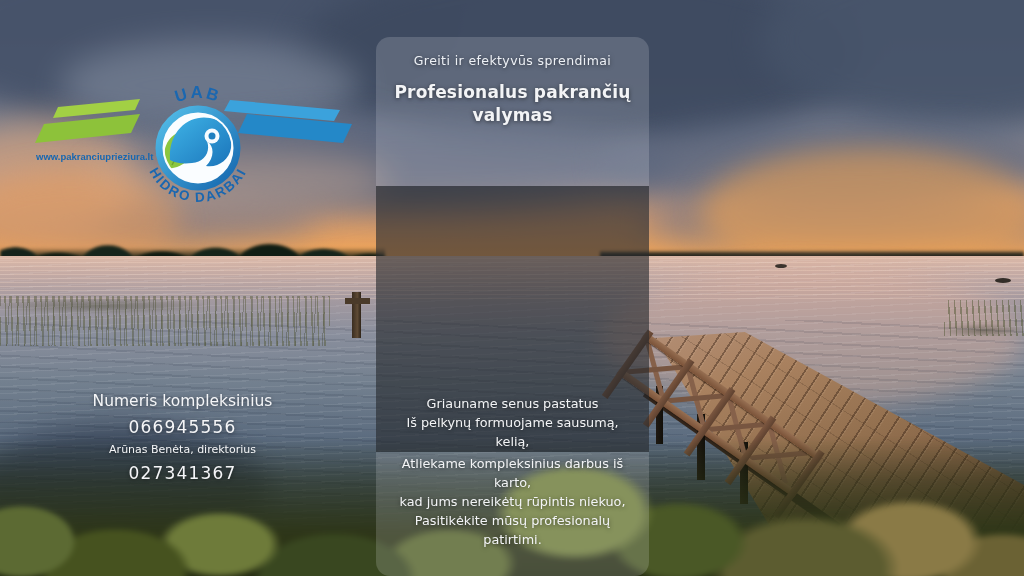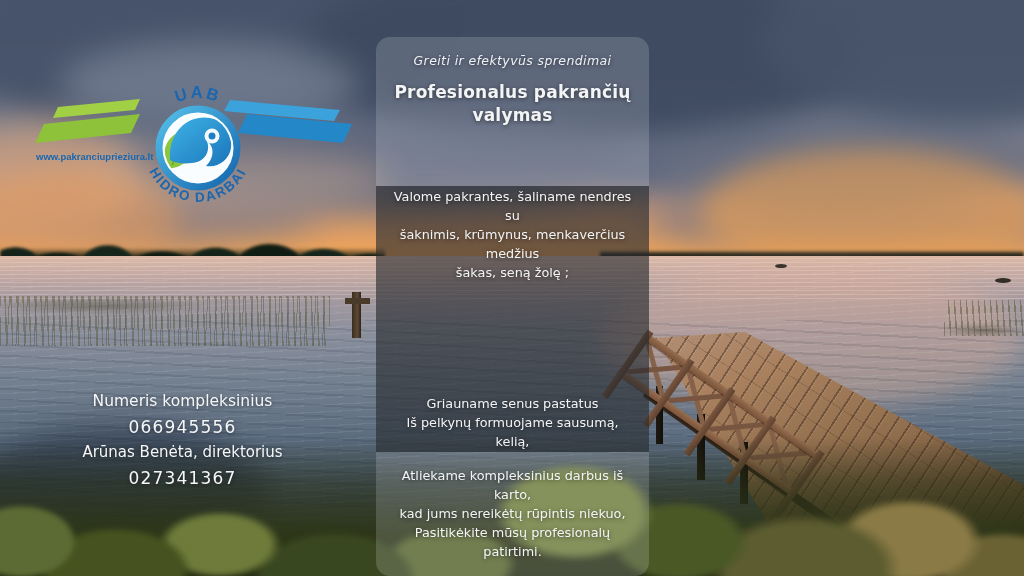--- a/index.html
+++ b/index.html
@@ -108,31 +108,31 @@
 
   
   .logo{left:28px;top:72px;width:330px;height:140px;z-index:10;}
 
   
   .panel{left:376px;top:37px;width:273px;height:539px;border-radius:14px;z-index:10;
     background:rgba(250,252,255,.17);}
   .panelDark{position:absolute;left:0;right:0;top:149px;height:266px;background:rgba(10,12,16,.55);}
   .t{position:absolute;left:10px;right:10px;text-align:center;color:#f3f4f6;
      text-shadow:0 1px 4px rgba(0,0,0,.5);white-space:pre-line;}
-  .tagline{top:16px;font-size:12.5px;letter-spacing:.4px;color:#eef1f6;font-style:italic;}
+  .tagline{top:16px;font-size:12.5px;letter-spacing:.4px;color:#eef1f6;}
   .title{top:44px;font-size:17px;font-weight:700;line-height:1.35;letter-spacing:.2px;}
   .svc{font-size:12.8px;line-height:1.48;}
-  .s0{top:151px;} .s1{top:246px;} .s2{top:293px;} .s3{top:358px;} .s4{top:418px;margin-top:12px;}
+  .s0{top:151px;} .s1{top:246px;} .s2{top:293px;} .s3{top:358px;} .s4{top:418px;}
 
   
   .contact{left:55px;top:392px;width:255px;z-index:11;text-align:center;color:#f5f6f8;
     text-shadow:0 1px 4px rgba(0,0,0,.45);}
   .cLabel{font-size:15.5px;margin-bottom:7px;}
   .cPhone{font-size:17px;letter-spacing:1.2px;margin-bottom:6px;}
-  .cPerson{font-size:15px;margin-bottom:7px;text-align:center;}
+  .cPerson{font-size:11px;margin-bottom:7px;text-align:center;}
   .email{left:695px;top:499px;width:320px;z-index:11;text-align:center;color:#f5f6f8;
     font-size:15px;text-shadow:0 1px 4px rgba(0,0,0,.5);}
 </style>
 </head>
 <body>
 
 <div class="stage">
 
   <div class="abs sky"></div>
   <div class="abs cloud c1"></div>
@@ -222,25 +222,20 @@
       <textPath href="#arcBottom" startOffset="50%" text-anchor="middle">HIDRO DARBAI</textPath>
     </text>
     <text x="8" y="88" font-size="9.5" font-weight="bold" fill="#1767b1">www.pakranciuprieziura.lt</text>
   </svg>
 
   <div class="abs panel">
     <div class="panelDark"></div>
     <div class="t tagline">Greiti ir efektyvūs sprendimai</div>
     <div class="t title">Profesionalus pakrančių
 valymas</div>
-    <div class="t svc s0">Valome pakrantes, šaliname nendres
-su
-šaknimis, krūmynus, menkaverčius
-medžius
-šakas, seną žolę ;</div>
     <div class="t svc s3">Griauname senus pastatus
 Iš pelkynų formuojame sausumą,
 kelią,</div>
     <div class="t svc s4">Atliekame kompleksinius darbus iš
 karto,
 kad jums nereikėtų rūpintis niekuo,
 Pasitikėkite mūsų profesionalų
 patirtimi.</div>
   </div>
 

